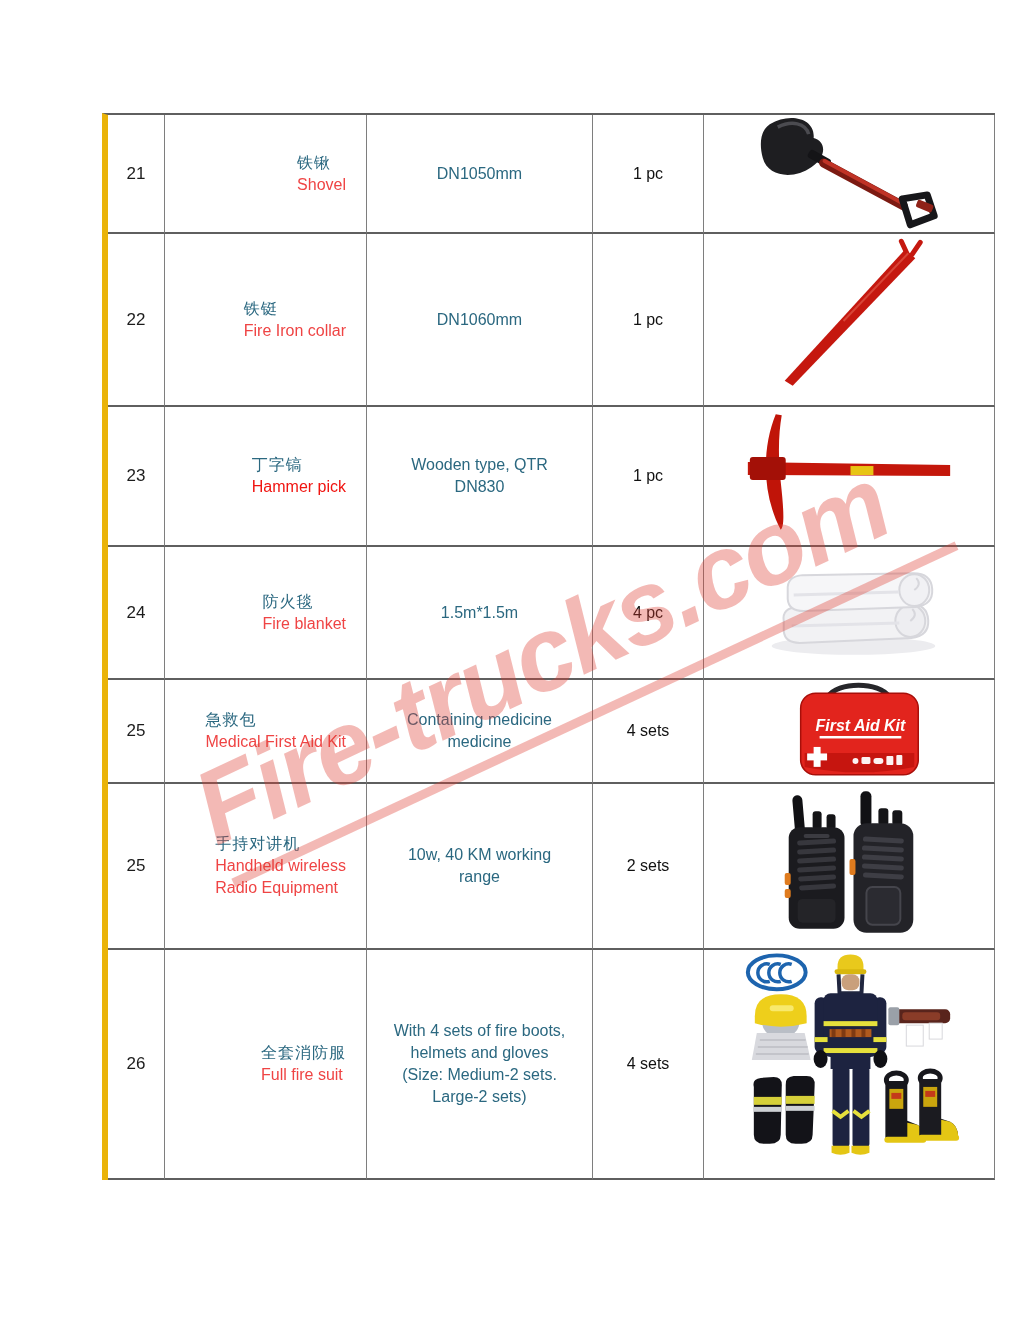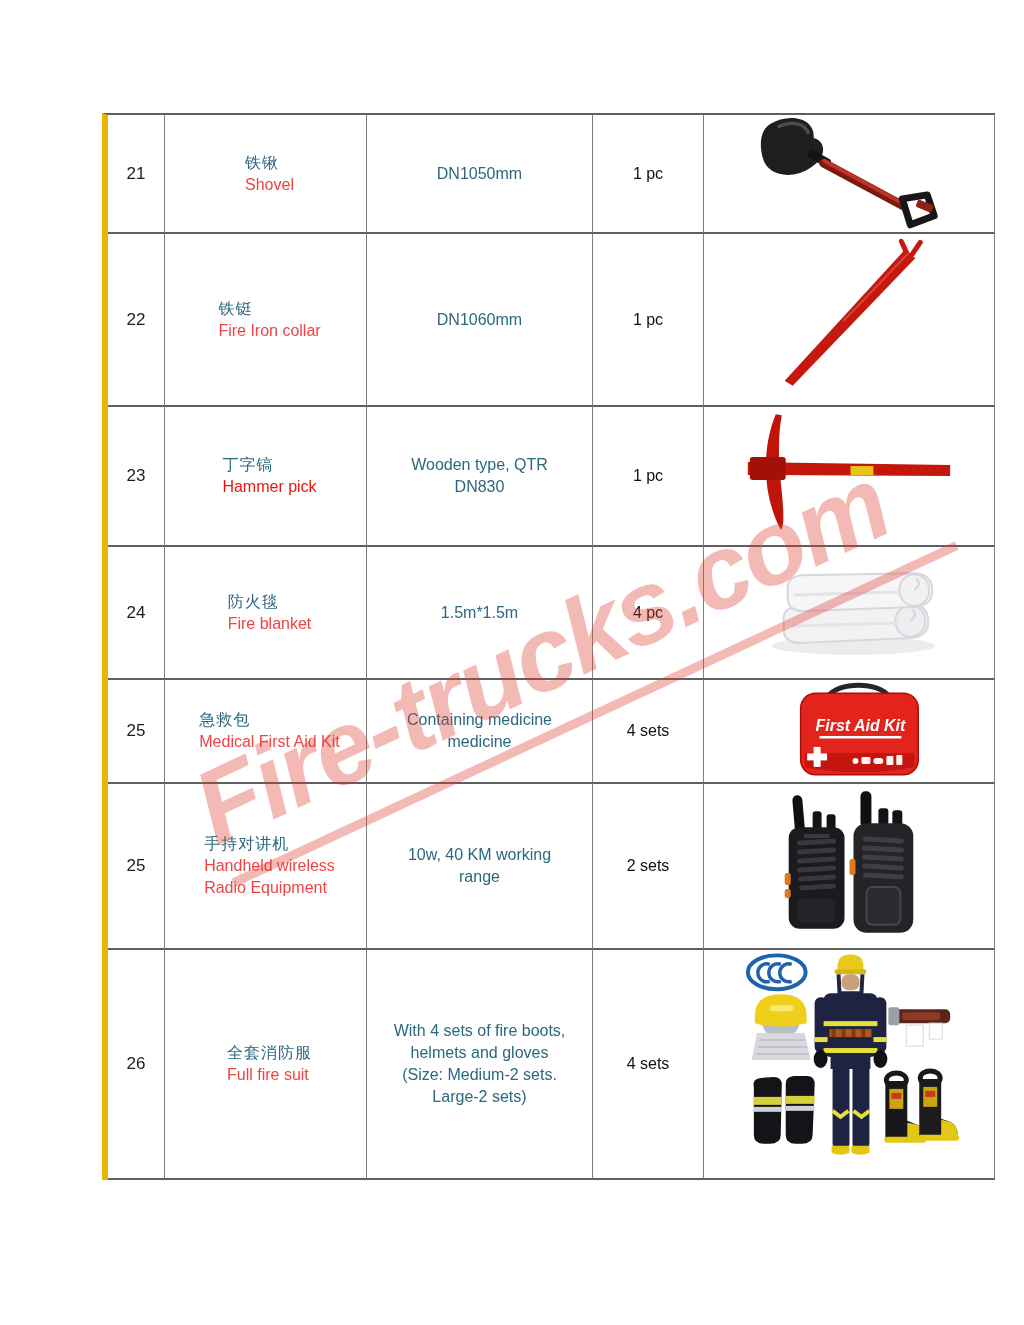--- a/index.html
+++ b/index.html
@@ -14,21 +14,21 @@
     grid-template-columns:57px 202px 226px 111px 291px;
     border-left:6px solid #eab308;border-top:2px solid #5f5f5f;
     background:#ffffff;
   }
   .cell{
     border-right:1px solid #7e7e7e;border-bottom:2px solid #5f5f5f;
     box-sizing:border-box;display:flex;align-items:center;justify-content:center;
     font-size:16px;color:#1c1c1c;overflow:hidden;
   }
   .cell.no{font-size:17px;}
-  .cell.name{justify-content:center;padding-left:14px;padding-right:6px;}
+  .cell.name{justify-content:flex-end;padding-left:14px;padding-right:20px;}
   .name-inner{line-height:22px;}
   .cn{color:#2b6880;font-family:"DejaVu Serif","Liberation Serif",serif;letter-spacing:1px;}
   .en{color:#ef4444;}
   .en.red{color:#f01410;}
   .cell.spec{color:#2b6880;text-align:center;line-height:22px;padding:5px 8px;}
   .cell.qty{color:#111111;}
   .cell.img{padding:0;}
   .imgbox{display:flex;align-items:center;justify-content:center;width:100%;height:100%;}
 
   

